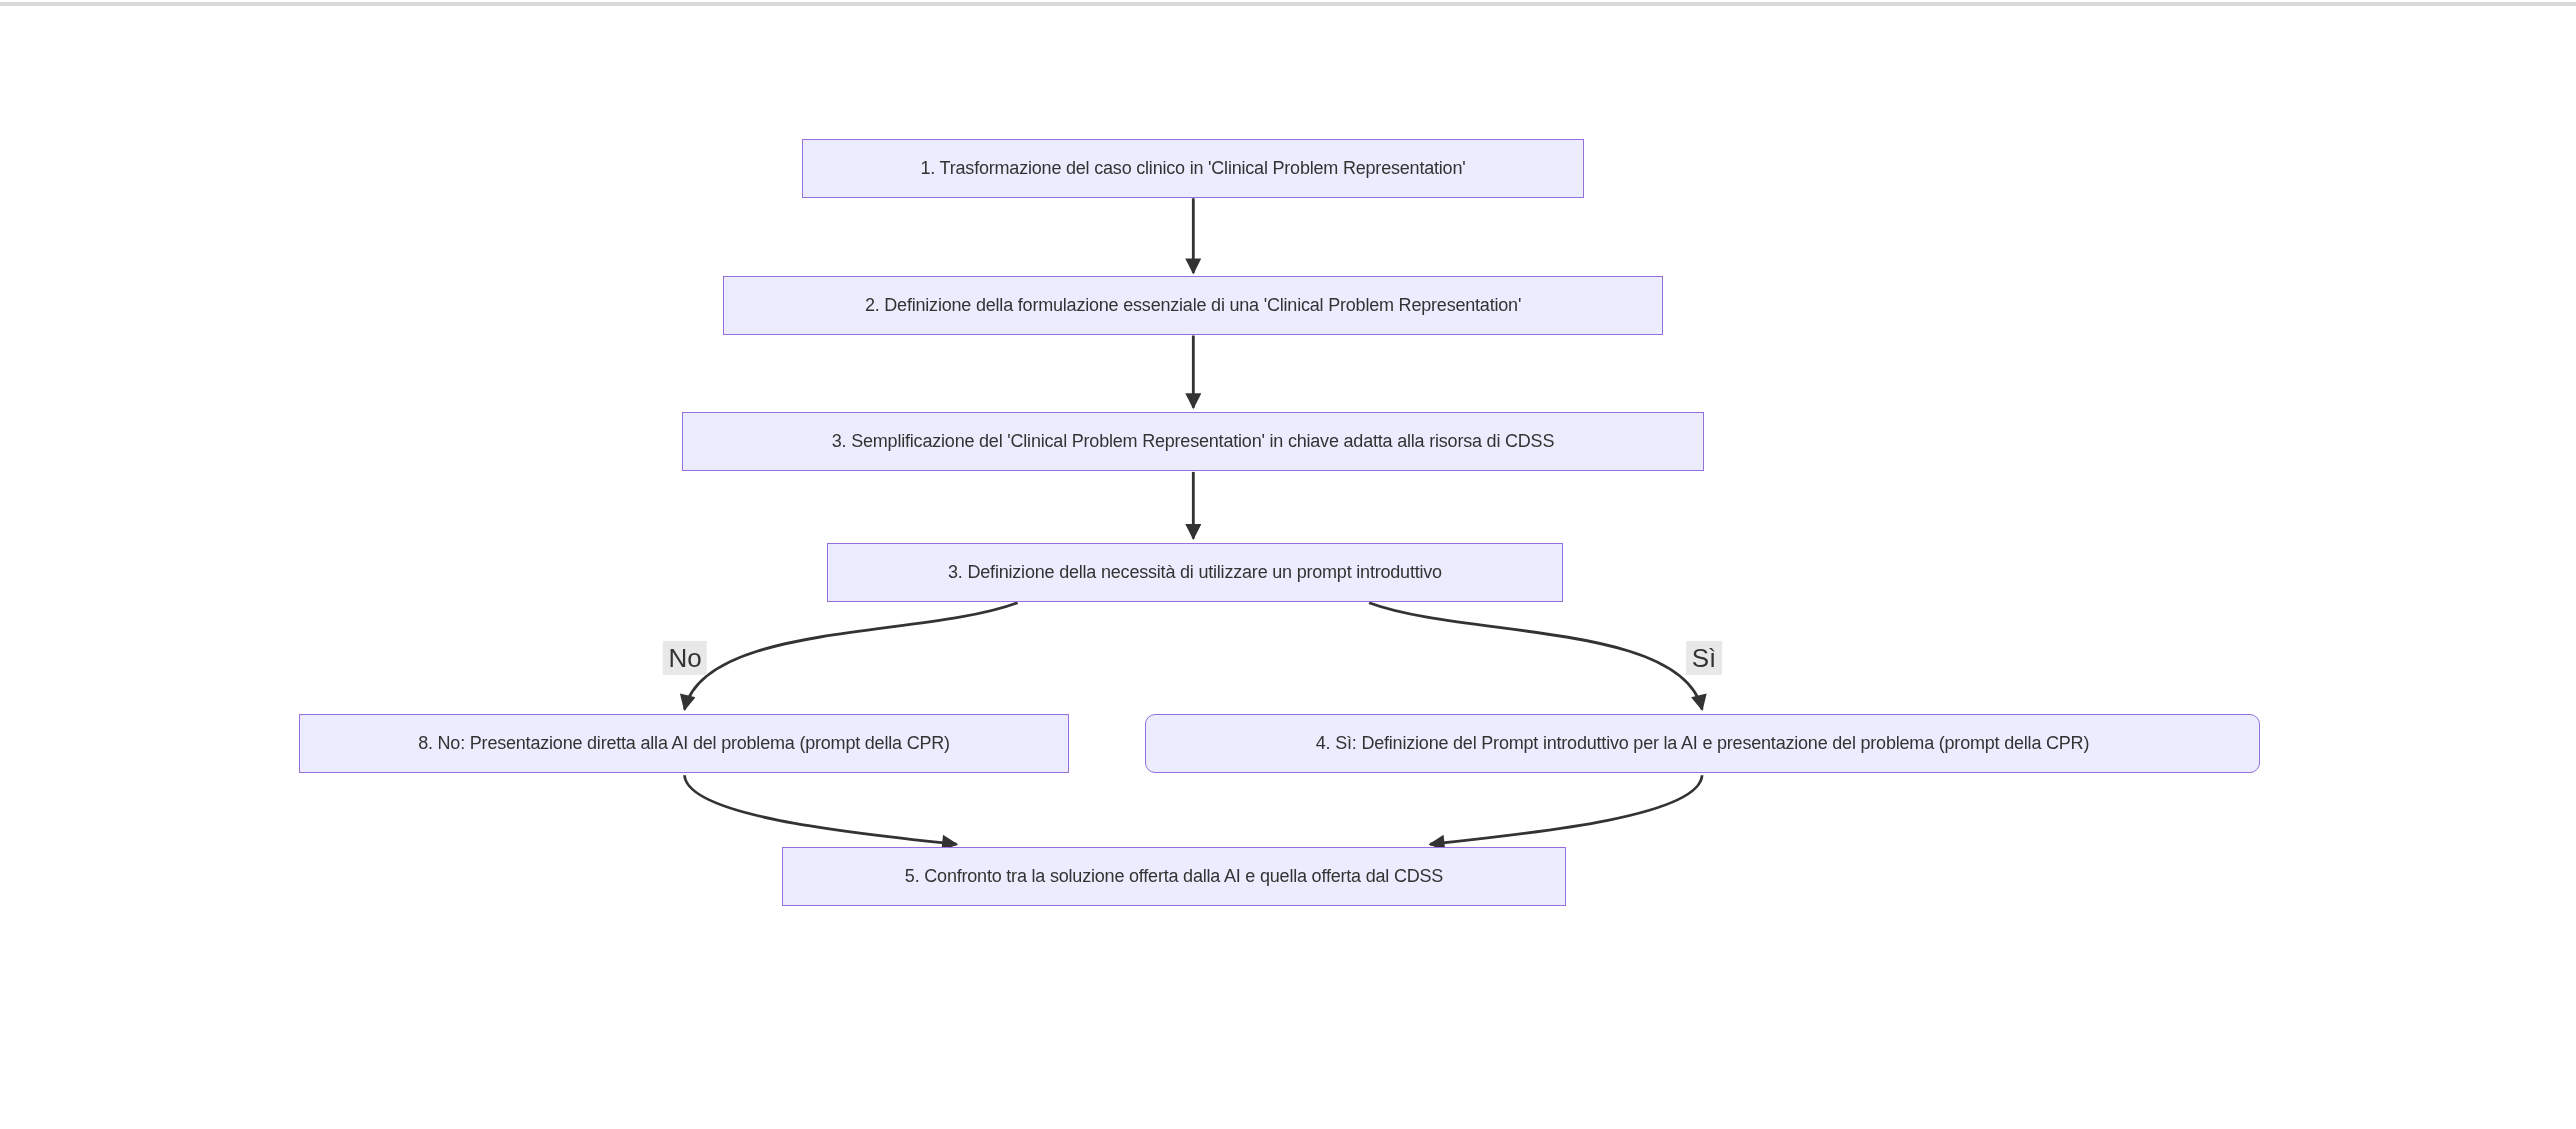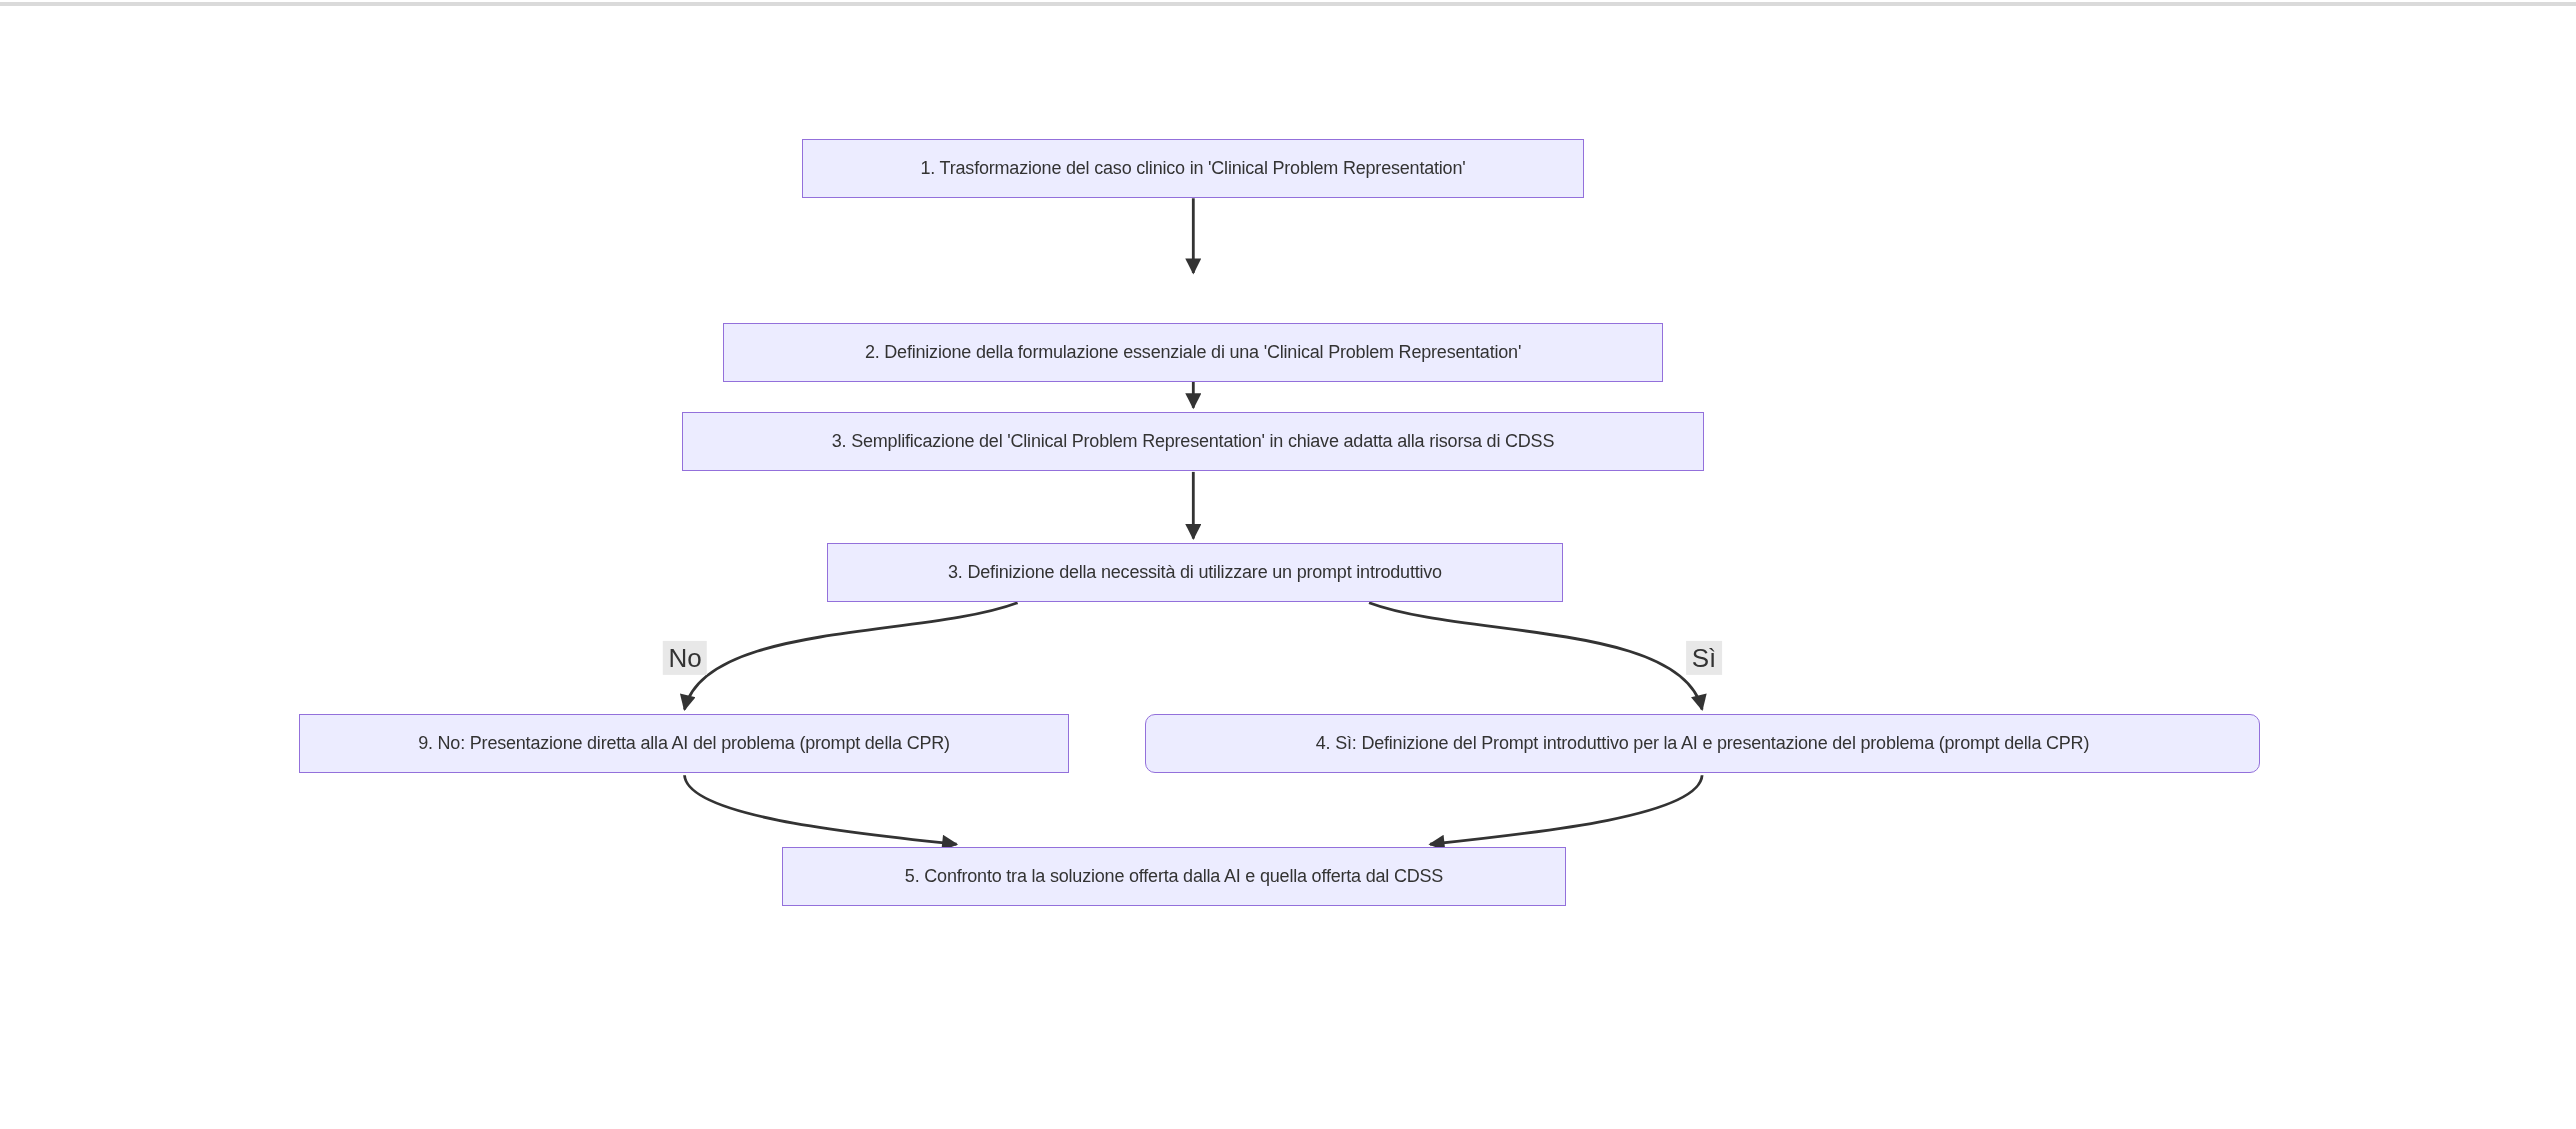--- a/index.html
+++ b/index.html
@@ -87,27 +87,27 @@
     <path class="edge" d="M1487,418 L1487,508" marker-end="url(#arrow)"></path>
     <path class="edge" d="M1487,588 L1487,671" marker-end="url(#arrow)"></path>
     <path class="edge" d="M1268,751 C1150,795 878,775 853,884" marker-end="url(#arrow)"></path>
     <path class="edge" d="M1706,751 C1824,795 2096,775 2121,884" marker-end="url(#arrow)"></path>
     <path class="edge" d="M853,966 C856,1016 1050,1037 1192,1052" marker-end="url(#arrow)"></path>
     <path class="edge" d="M2121,966 C2118,1016 1924,1037 1782,1052" marker-end="url(#arrow)"></path>
   </svg>
 
   <div class="node" style="left:802px; top:139px; width:782px;">1. Trasformazione del caso clinico in 'Clinical Problem Representation'</div>
 
-  <div class="node" style="left:723px; top:276px; width:940px;margin-top:47px;">2. Definizione della formulazione essenziale di una 'Clinical Problem Representation'</div>
+  <div class="node" style="left:723px; top:276px; width:940px;">2. Definizione della formulazione essenziale di una 'Clinical Problem Representation'</div>
 
   <div class="node" style="left:682px; top:412px; width:1022px;">3. Semplificazione del 'Clinical Problem Representation' in chiave adatta alla risorsa di CDSS</div>
 
   <div class="node" style="left:827px; top:543px; width:736px;text-align:center;">3. Definizione della necessità di utilizzare un prompt introduttivo</div>
 
-  <div class="node" style="left:299px; top:714px; width:770px;">9. No: Presentazione diretta alla AI del problema (prompt della CPR)</div>
+  <div class="node" style="left:299px; top:714px; width:770px;">8. No: Presentazione diretta alla AI del problema (prompt della CPR)</div>
 
   <div class="node" style="left:1145px; top:714px; width:1115px;border-radius:10px;">4. Sì: Definizione del Prompt introduttivo per la AI e presentazione del problema (prompt della CPR)</div>
 
   <div class="node" style="left:782px; top:847px; width:784px;">5. Confronto tra la soluzione offerta dalla AI e quella offerta dal CDSS</div>
 
   <div class="edge-label" style="left:685px; top:658px;">No</div>
 
   <div class="edge-label" style="left:1704px; top:658px;">Sì</div>
 
 </div>

